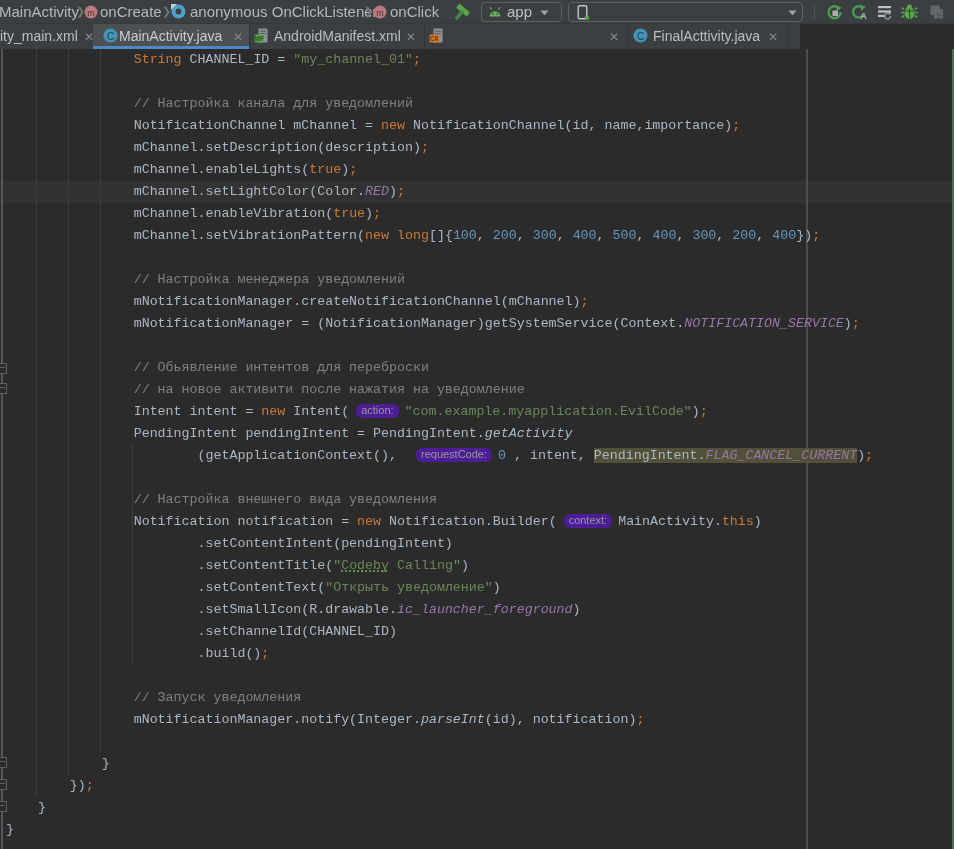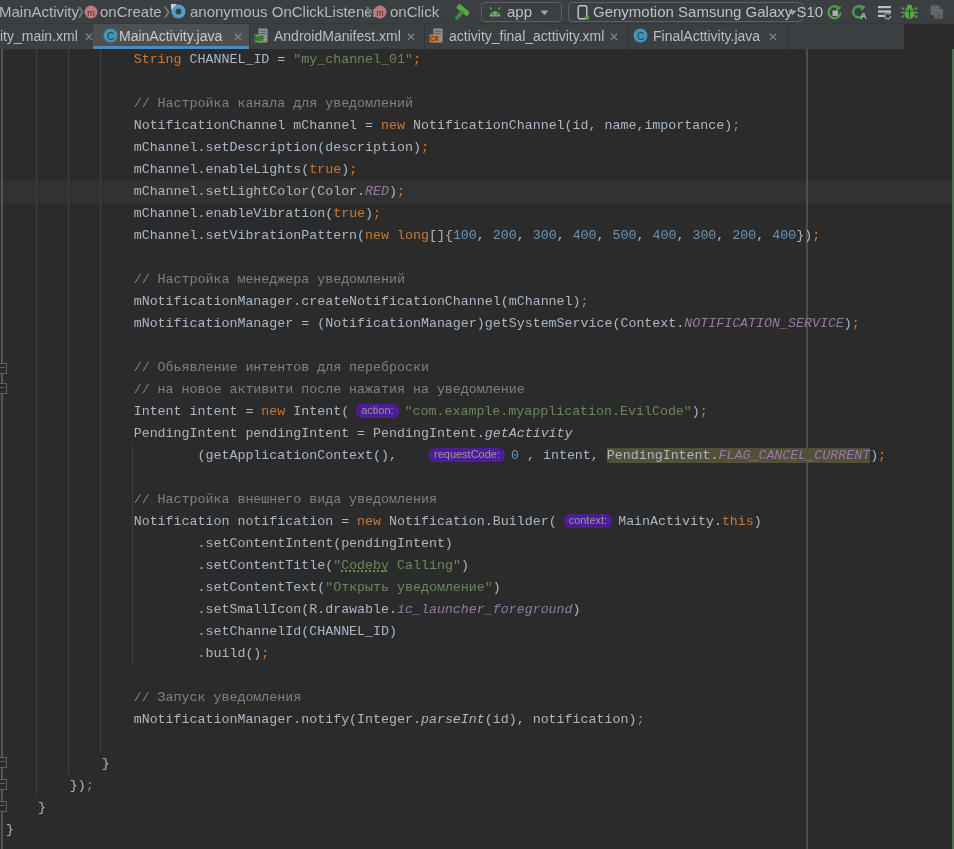--- a/index.html
+++ b/index.html
@@ -5,21 +5,21 @@
 html,body{margin:0;padding:0}
 body{width:954px;height:849px;background:#2b2b2b;overflow:hidden;position:relative;font-family:"Liberation Sans",sans-serif}
 .abs{position:absolute}
 
 .toolbar{position:absolute;top:0;left:0;width:954px;height:24px;background:#3c3f41}
 .bc{position:absolute;top:0;height:24px;line-height:23px;font-size:15px;color:#b2b9bd;white-space:nowrap}
 .chev{position:absolute;top:0;height:24px;line-height:23px;font-size:11px;color:#70757a}
 .combo{position:absolute;top:2px;height:18px;border:1px solid #5e6163;border-radius:4px;background:#3c3f41}
 .ctext{position:absolute;top:0;height:18px;line-height:18px;font-size:15px;color:#bcc1c4;white-space:nowrap}
 
-.tabs{position:absolute;top:24px;left:0;width:904px;height:25px;background:#3c3f41}
+.tabs{position:absolute;top:24px;left:0;width:800px;height:25px;background:#3c3f41}
 .tab{position:absolute;top:0;height:25px}
 .tabtxt{position:absolute;top:0;height:25px;line-height:25px;font-size:14px;color:#bbbfc2;white-space:nowrap}
 .x{position:absolute;top:0;height:25px;line-height:26px;font-size:12px;color:#84888b}
 .tsep{position:absolute;top:0;width:1px;height:25px;background:#313335}
 
 .editor{position:absolute;top:49px;left:0;width:954px;height:800px;background:#2b2b2b;overflow:hidden}
 .curline{position:absolute;left:0;top:132px;width:954px;height:22px;background:#323232}
 .g{position:absolute;width:1px;background:#3b3d3f}
 .marginline{position:absolute;left:806px;top:0;width:2px;height:800px;background:#4b4d4f}
 .foldline{position:absolute;left:1px;top:0;width:1.7px;height:800px;background:#54565a}
@@ -79,21 +79,20 @@
 <span class="ctext" style="left:25px">app</span>
 <svg style="left:58px;top:7px" width="10" height="6">
         <path d="M0.5 0.5 h8 l-4 4.8 z" fill="#9da1a4"></path>
       </svg>
 </div>
 <div class="combo" style="left:568px;width:233px">
 <svg style="left:8px;top:2px" width="12" height="15">
         <rect x="1.2" y="0.8" width="8.6" height="13" rx="1.6" fill="none" stroke="#c3c7c9" stroke-width="1.4"></rect>
         <circle cx="10" cy="12.6" r="2.2" fill="#57a64a"></circle>
       </svg>
-<span class="ctext" style="left:24px">Genymotion Samsung Galaxy S10</span>
 <svg style="left:219px;top:7px" width="10" height="6">
         <path d="M0.5 0.5 h8 l-4 4.8 z" fill="#9da1a4"></path>
       </svg>
 </div>
 <div class="abs" style="left:814px;top:4px;width:1px;height:16px;background:#515456"></div>
 <svg style="left:826px;top:3px" width="18" height="18">
       <path d="M14.5 9.2 a6 6 0 1 1 -2.3-4.7" stroke="#4a9b50" stroke-width="2.4" fill="none"></path>
       <path d="M9.5 2.2 l6 2.2 -4.4 4.2 z" fill="#4a9b50"></path>
       <rect x="6.5" y="7.5" width="5.4" height="5.4" fill="#afb1b3"></rect>
     </svg>
@@ -150,21 +149,20 @@
 <span class="tabtxt" style="left:274px">AndroidManifest.xml</span>
 <span class="x" style="left:406px">✕</span>
 <div class="tsep" style="left:424px"></div>
 <svg style="left:429px;top:4px" width="16" height="15">
       <path d="M4.5 0.5 h8 a1 1 0 0 1 1 1 v12 a1 1 0 0 1 -1 1 h-8 z" fill="#8b9399"></path>
       <rect x="6" y="2.5" width="6" height="1.2" fill="#5b6165"></rect>
       <rect x="6" y="5" width="6" height="1.2" fill="#5b6165"></rect>
       <rect x="0.5" y="6.5" width="9.5" height="8" rx="1" fill="#ce7832"></rect>
       <text x="5.2" y="12.8" font-size="6.5" font-weight="bold" font-family="Liberation Sans" fill="#5a3414" text-anchor="middle">CX</text>
     </svg>
-<span class="tabtxt" style="left:449px">activity_final_acttivity.xml</span>
 <span class="x" style="left:609px">✕</span>
 <div class="tsep" style="left:627px"></div>
 <svg style="left:633px;top:4px" width="15" height="15">
       <circle cx="7.5" cy="7.5" r="7" fill="#4793b5"></circle>
       <text x="7.5" y="11.5" font-size="10" font-family="Liberation Sans" fill="#123c57" text-anchor="middle">C</text>
     </svg>
 <span class="tabtxt" style="left:653px">FinalActtivity.java</span>
 <span class="x" style="left:768px">✕</span>
 <div class="tsep" style="left:788px"></div>
 </div>
@@ -193,21 +191,21 @@
                 mChannel.setVibrationPattern(<span class="k">new long</span>[]{<span class="d">100</span>, <span class="d">200</span>, <span class="d">300</span>, <span class="d">400</span>, <span class="d">500</span>, <span class="d">400</span>, <span class="d">300</span>, <span class="d">200</span>, <span class="d">400</span>})<span class="k">;</span>
 
                 <span class="c">// Настройка менеджера уведомлений</span>
                 <span class="u">mNotificationManager</span>.createNotificationChannel(mChannel)<span class="k">;</span>
                 <span class="u">mNotificationManager</span> = (NotificationManager)getSystemService(Context.<span class="p">NOTIFICATION_SERVICE</span>)<span class="k">;</span>
 
                 <span class="c">// Обьявление интентов для переброски</span>
                 <span class="c">// на новое активити после нажатия на уведомление</span>
                 Intent intent = <span class="k">new</span> Intent(<span class="chip">action:</span><span class="s">"com.example.myapplication.EvilCode"</span>)<span class="k">;</span>
                 PendingIntent pendingIntent = PendingIntent.<span class="i">getActivity</span>
-                        (getApplicationContext(), <span class="chip" style="margin-left:24px">requestCode:</span><span class="d">0</span> , intent, <span class="hl">PendingIntent.<span class="p">FLAG_CANCEL_CURRENT</span></span>)<span class="k">;</span>
+                        (getApplicationContext(), <span class="chip" style="margin-left:11px">requestCode:</span><span class="d">0</span> , intent, <span class="hl">PendingIntent.<span class="p">FLAG_CANCEL_CURRENT</span></span>)<span class="k">;</span>
 
                 <span class="c">// Настройка внешнего вида уведомления</span>
                 Notification notification = <span class="k">new</span> Notification.Builder(<span class="chip">context:</span>MainActivity.<span class="k">this</span>)
                         .setContentIntent(pendingIntent)
                         .setContentTitle(<span class="s">"<span class="typo">Codeby</span> Calling"</span>)
                         .setContentText(<span class="s">"Открыть уведомление"</span>)
                         .setSmallIcon(R.drawable.<span class="p">ic_launcher_foreground</span>)
                         .setChannelId(CHANNEL_ID)
                         .build()<span class="k">;</span>
 

